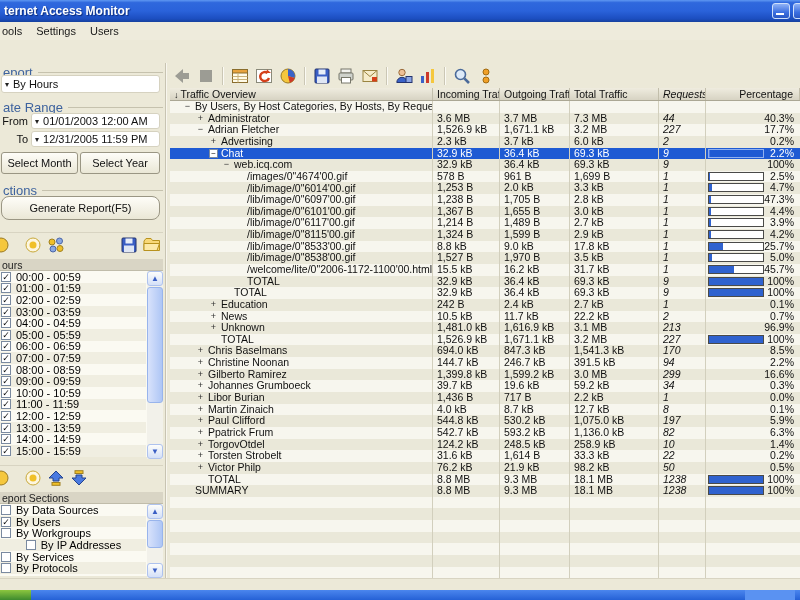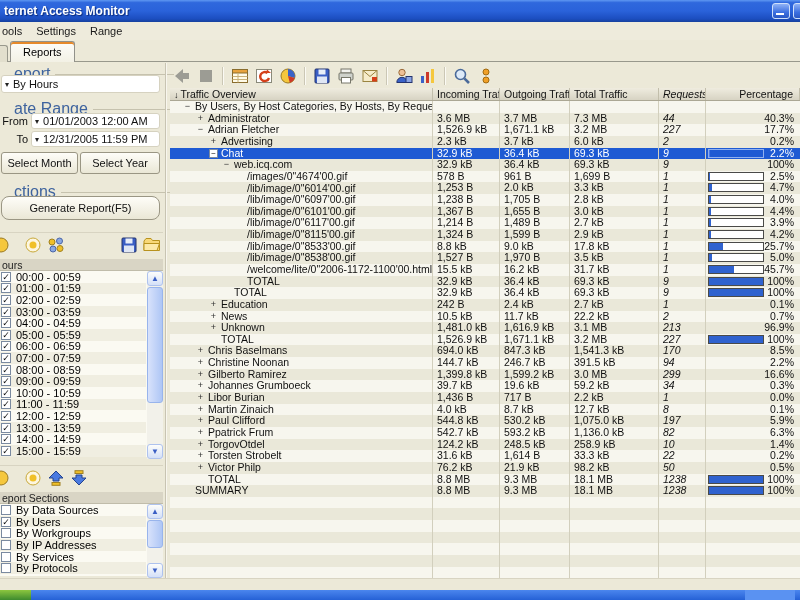--- a/index.html
+++ b/index.html
@@ -26,22 +26,22 @@
   #tabstrip { position:absolute; left:0; top:40px; width:800px; height:22px; background:#ece9d8;
     border-bottom:1px solid #98988c; }
   #tab-stub { position:absolute; left:0; top:5px; width:8px; height:17px; background:#e2dfcd;
     border:1px solid #98988c; border-bottom:none; border-left:none; border-radius:0 3px 0 0; }
   #tab-reports { position:absolute; left:10px; top:1px; height:21px; padding:0 12px;
     background:linear-gradient(180deg,#fdfdfa,#f3f1e5); border:1px solid #91918a; border-bottom:none;
     border-radius:3px 3px 0 0; box-shadow:inset 0 2px 0 #e68a2b; font-size:11px; line-height:20px; }
 
   
   #sidebar { position:absolute; left:0; top:63px; width:165px; height:522px; }
-  .grp-label { position:absolute; left:14px; width:160px; display:flex; align-items:center;
-    font-size:16px; color:#3e639e; }
+  .grp-label { position:absolute; left:3px; width:160px; display:flex; align-items:center;
+    font-size:13px; color:#3e639e; }
   .grp-label .line { flex:1; border-top:1px solid #c6c2ae; margin-left:5px; }
   .field { position:absolute; background:#fff; border:1px solid #d6d2c0; border-radius:3px;
     font-size:11px; display:flex; align-items:center; padding-left:3px; color:#111; white-space:nowrap; overflow:hidden; }
   .caret { font-size:8px; color:#222; margin-right:4px; }
   .side-lbl { position:absolute; font-size:11px; color:#111; text-align:right; }
   .xp-btn { position:absolute; background:linear-gradient(180deg,#fefdf8,#eae7d6);
     border:1px solid #9a9684; border-radius:3px; font-size:11px; color:#111;
     display:flex; align-items:center; justify-content:center; font-family:"Liberation Sans",sans-serif; }
   .mini-toolbar { position:absolute; left:0; width:165px; height:20px; display:flex; align-items:center; }
   .mini-toolbar .ticon { width:20px; height:20px; margin-right:3px; flex:none; }
@@ -118,27 +118,23 @@
     <span>ternet Access Monitor</span>
     <div class="win-btn" style="left:772px;width:18px;">
         <div class="dash"></div>
       </div>
     <div class="win-btn" style="left:793px;width:12px;"></div>
   </div>
 
   <div id="menubar">
       <div class="menu-item">ools</div>
       <div class="menu-item">Settings</div>
-      <div class="menu-item">Range</div>
+      <div class="menu-item">Users</div>
     </div>
 
-  <div id="tabstrip">
-    <div id="tab-stub"></div>
-    <div id="tab-reports">Reports</div>
-  </div>
 
   <div id="sidebar">
     <div class="grp-label" style="top:2px;">
       <span>eport</span>
         <span class="line"></span>
     </div>
     <div class="field" style="left:1px;top:12px;width:159px;height:18px;">
       <span class="caret">▾</span>
       <span>By Hours</span>
     </div>
@@ -292,21 +288,21 @@
           <span>By Data Sources</span>
         </div>
         <div class="chk-row alt" style="height: 11.7px;">
           <span class="cb">✓</span>
           <span>By Users</span>
         </div>
         <div class="chk-row" style="height: 11.7px;">
           <span class="cb"></span>
           <span>By Workgroups</span>
         </div>
-        <div class="chk-row alt" style="height: 11.7px;">
+        <div class="chk-row alt" style="height: 11.7px; justify-content: center;">
           <span class="cb"></span>
           <span>By IP Addresses</span>
         </div>
         <div class="chk-row" style="height: 11.7px;">
           <span class="cb"></span>
           <span>By Services</span>
         </div>
         <div class="chk-row alt" style="height: 11.7px;">
           <span class="cb"></span>
           <span>By Protocols</span>
@@ -522,21 +518,21 @@
             <span class="tree-lbl">/lib/image/0"6097'00.gif</span>
           </div>
           <div class="tc c1">1,238 B</div>
           <div class="tc c2">1,705 B</div>
           <div class="tc c3">2.8 kB</div>
           <div class="tc c4">1</div>
           <div class="tc c5">
             <div class="bar-box">
               <div class="bar-fill" style="width: 4%;"></div>
             </div>
-            <span class="pct">4.0%</span>
+            <span class="pct">47.3%</span>
           </div>
         </div>
         <div class="trow odd">
           <div class="tc c0">
             <span style="width: 65px; flex: 0 0 auto;"></span>
             <span style="width: 9px; flex: 0 0 auto;"></span>
             <span class="tree-lbl">/lib/image/0"6101'00.gif</span>
           </div>
           <div class="tc c1">1,367 B</div>
           <div class="tc c2">1,655 B</div>

